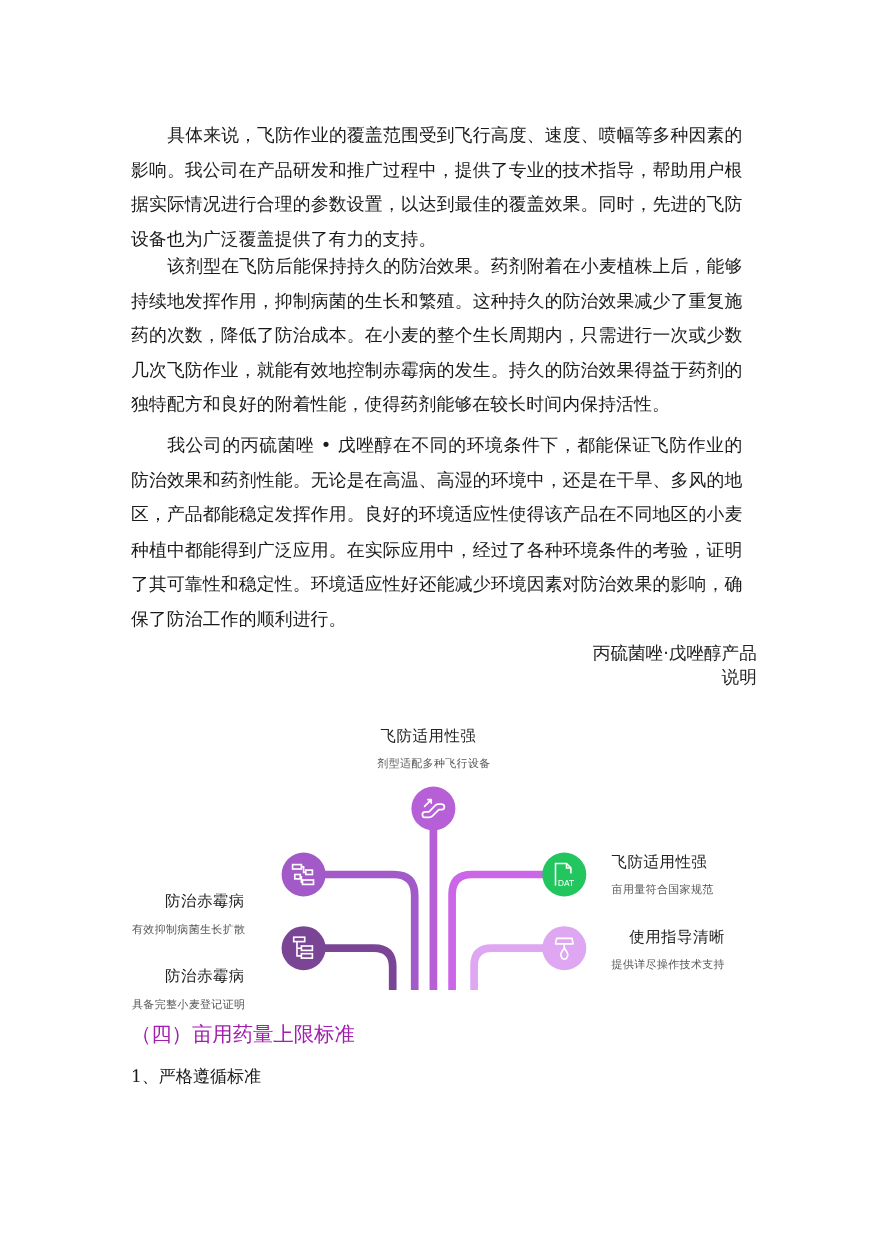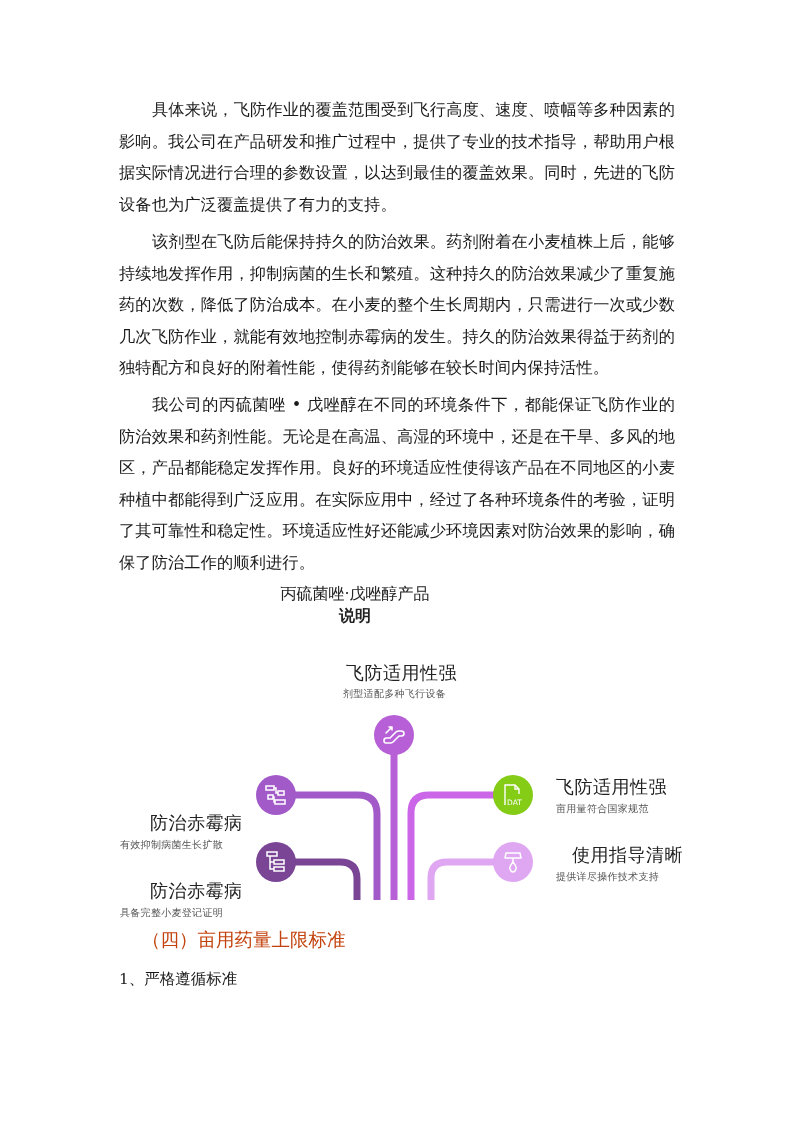--- a/index.html
+++ b/index.html
@@ -1,41 +1,41 @@
 <!DOCTYPE html>
 <html><head>
 <meta charset="utf-8">
 <style>
   html, body { margin: 0; padding: 0; background: #ffffff; }
   body { width: 793px; height: 1122px; position: relative; overflow: hidden;
          font-family: "DejaVu Serif", "Liberation Serif", serif; color: #1a1a1a; }
   .page { position: absolute; left: 0; top: 0; width: 793px; height: 1122px; }
   .para { position: absolute; left: 119px; width: 556px; font-size: 16.2px;
           line-height: 31.6px; text-indent: 33px; text-align: justify; letter-spacing: 0.15px; margin: 0; }
-  #p1 { top: 94px; }
+  #p1 { top: 107px; }
   #p2 { top: 226px; }
   #p3 { top: 389px; }
 
-  .fig-title { position: absolute; left: 12px; width: 686px; text-align: center;
+  .fig-title { position: absolute; left: 2px; width: 686px; text-align: right;
                font-family: "DejaVu Sans", "Liberation Sans", sans-serif; font-size: 16px; color: #222; line-height: 21px; }
   #fig-title-1 { top: 583px; }
-  #fig-title-2 { top: 605px; font-weight: bold; }
+  #fig-title-2 { top: 605px; }
 
   .node-title { position: absolute; font-family: "DejaVu Sans", "Liberation Sans", sans-serif;
-                font-size: 18px; color: #222; white-space: nowrap; letter-spacing: 0.5px; }
+                font-size: 14px; color: #222; white-space: nowrap; letter-spacing: 0.5px; }
   .node-sub { position: absolute; font-family: "DejaVu Sans", "Liberation Sans", sans-serif;
               font-size: 10px; color: #555; white-space: nowrap; letter-spacing: 0.3px; text-align: center; }
   .right-align { text-align: left; margin-top: 36px; }
 
   .diagram { position: absolute; left: 0; top: 0; width: 793px; height: 1122px; pointer-events: none; }
   .icon-circle { position: absolute; width: 40px; height: 40px; border-radius: 50%;
                  display: flex; align-items: center; justify-content: center; }
   .icon-circle svg { width: 26px; height: 26px; }
 
-  .h-section { position: absolute; left: 119px; top: 927px; font-size: 18.5px; color: #c2410c; margin-left: 23px; }
+  .h-section { position: absolute; left: 119px; top: 927px; font-size: 18.5px; color: #a21caf; }
   .h-sub { position: absolute; left: 119px; top: 969px; font-size: 15.5px; color: #1a1a1a; }
 </style>
 </head>
 <body>
 
 <div class="page">
 
   <p class="para" id="p1">具体来说，飞防作业的覆盖范围受到飞行高度、速度、喷幅等多种因素的影响。我公司在产品研发和推广过程中，提供了专业的技术指导，帮助用户根据实际情况进行合理的参数设置，以达到最佳的覆盖效果。同时，先进的飞防设备也为广泛覆盖提供了有力的支持。</p>
   <p class="para" id="p2">该剂型在飞防后能保持持久的防治效果。药剂附着在小麦植株上后，能够持续地发挥作用，抑制病菌的生长和繁殖。这种持久的防治效果减少了重复施药的次数，降低了防治成本。在小麦的整个生长周期内，只需进行一次或少数几次飞防作业，就能有效地控制赤霉病的发生。持久的防治效果得益于药剂的独特配方和良好的附着性能，使得药剂能够在较长时间内保持活性。</p>
   <p class="para" id="p3">我公司的丙硫菌唑 • 戊唑醇在不同的环境条件下，都能保证飞防作业的防治效果和药剂性能。无论是在高温、高湿的环境中，还是在干旱、多风的地区，产品都能稳定发挥作用。良好的环境适应性使得该产品在不同地区的小麦种植中都能得到广泛应用。在实际应用中，经过了各种环境条件的考验，证明了其可靠性和稳定性。环境适应性好还能减少环境因素对防治效果的影响，确保了防治工作的顺利进行。</p>
@@ -81,21 +81,21 @@
   <div class="node-sub right-align" style="left:120px; width:120px; top:870px;">具备完整小麦登记证明</div>
   <div class="icon-circle" style="left:256px; top:842px; background:#7a4594;">
     <svg viewBox="0 0 26 26" fill="none" stroke="#fff" stroke-width="1.5">
       <rect x="4" y="3" width="10" height="4"></rect>
       <rect x="11" y="11" width="10" height="4"></rect>
       <rect x="11" y="18" width="10" height="4"></rect>
       <path d="M7 7 V20 H11 M7 13 H11"></path>
     </svg>
   </div>
 
-  <div class="icon-circle" style="left:493px; top:775px; background:#84cc16;">
+  <div class="icon-circle" style="left:493px; top:775px; background:#22c55e;">
     <svg viewBox="0 0 26 26" fill="none" stroke="#fff" stroke-width="1.4">
       <path d="M5 23 V3 H15 L19 7 V12"></path>
       <path d="M15 3 V7 H19"></path>
       <text x="7" y="23" fill="#fff" stroke="none" font-size="7.5" font-family="DejaVu Sans, sans-serif">DAT</text>
     </svg>
   </div>
   <div class="node-title" style="left:556px; top:775px;">飞防适用性强</div>
   <div class="node-sub" style="left:556px; top:802px;">亩用量符合国家规范</div>
 
   <div class="icon-circle" style="left:493px; top:842px; background:#dfa6f2;">

